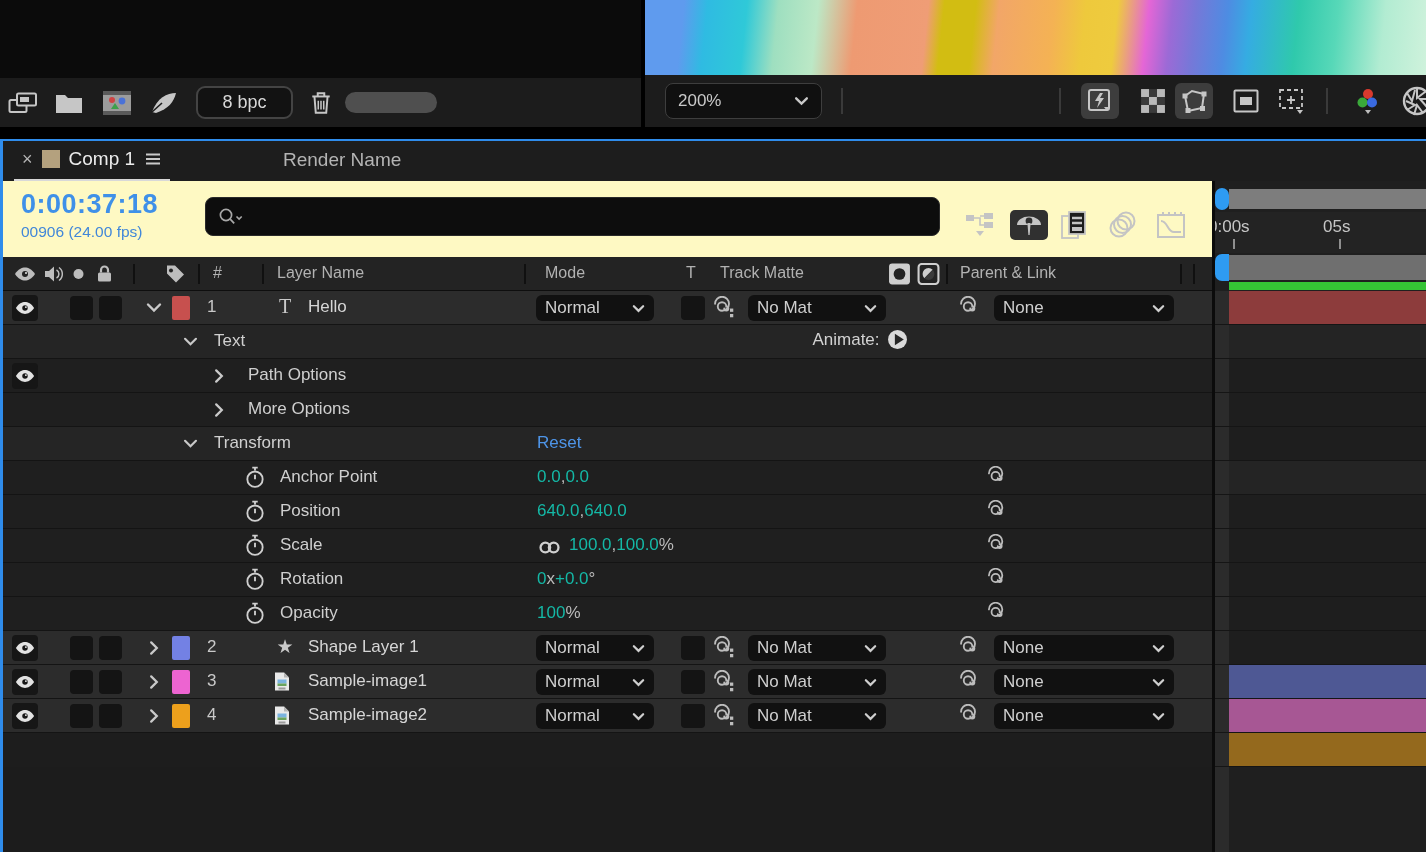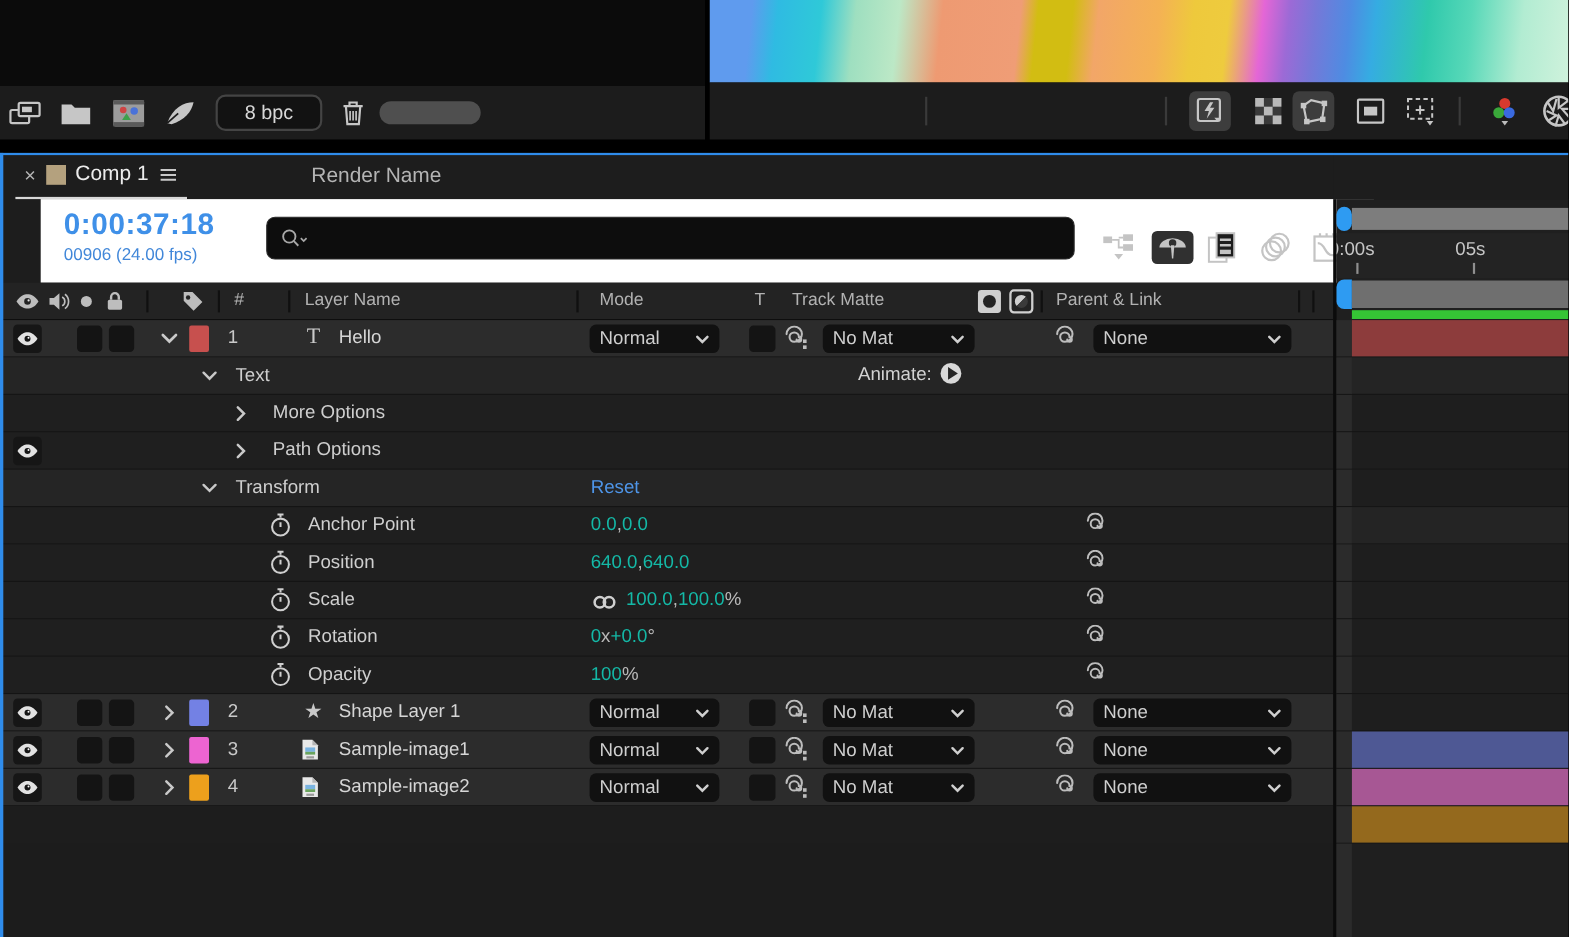--- a/index.html
+++ b/index.html
@@ -42,21 +42,21 @@
   .focus-left{left:0;top:139px;width:3px;height:713px;background:#2f8ceb;z-index:30;}
 
   .tabbar{left:0;top:0;width:1212px;height:42px;background:#1d1d1d;}
   .tab-active{position:absolute;left:14px;top:0;height:40px;display:flex;align-items:center;gap:9px;
     padding:0 8px;border-bottom:2px solid #d8d8d8;}
   .tab-close{font-size:18px;color:#b5b5b5;}
   .tab-swatch{width:18px;height:18px;background:#b4a17e;}
   .tab-label{font-size:19px;color:#ececec;}
   .tab-inactive{position:absolute;left:283px;top:10px;font-size:19px;color:#b4b4b4;}
 
-  .controls{left:0;top:42px;width:1212px;height:76px;background:#ffffff;margin-left:37px;}
+  .controls{left:0;top:42px;width:1212px;height:76px;background:#fef9c3;}
   .timecode{position:absolute;left:21px;top:8px;font-size:27px;font-weight:bold;color:#3f90e8;letter-spacing:0.5px;}
   .frameinfo{position:absolute;left:21px;top:42px;font-size:15.5px;color:#4187d9;text-align:right;}
   .search{position:absolute;left:205px;top:16px;width:735px;height:39px;background:#0d0d0d;
     border:1px solid #2a2a2a;border-radius:8px;box-sizing:border-box;display:flex;align-items:center;padding-left:11px;color:#9a9a9a;}
   .tbar-ic{position:absolute;top:58%;transform:translateY(-50%);color:#c4c4c4;}
   .tbar-ic.enabled{background:#303030;border-radius:5px;padding:3px 4px;}
 
   .colhdr{left:0;top:118px;width:1212px;height:34px;background:#232323;border-bottom:1px solid #0e0e0e;box-sizing:border-box;}
   .colhdr .lbl{position:absolute;top:7px;font-size:16px;color:#b2b2b2;}
   .hdr-ic{position:absolute;top:50%;transform:translateY(-50%);color:#bdbdbd;}
@@ -83,21 +83,21 @@
     justify-content:space-between;padding:0 9px;box-sizing:border-box;font-size:17px;color:#cfcfcf;}
   .dd-mode{left:536px;width:118px;}
   .dd-matte{left:748px;width:138px;}
   .dd-parent{left:994px;width:180px;}
   .tbox{position:absolute;left:681px;top:5px;width:24px;height:24px;background:#141414;border-radius:4px;}
   .pick{position:absolute;top:5px;color:#bdbdbd;}
   .pick-matte{left:712px;} .pick-parent{left:958px;} .pick-expr{left:986px;}
   .blue{color:#14b8a6;} .sep-gray{color:#b9b9b9;}
   .pval{position:absolute;left:537px;top:6px;font-size:17px;}
   .reset{position:absolute;left:537px;top:6px;font-size:17px;color:#4e95e8;}
-  .animate{position:absolute;left:780px;top:4px;width:160px;display:flex;justify-content:flex-start;
+  .animate{position:absolute;left:780px;top:4px;width:160px;display:flex;justify-content:center;
     align-items:center;gap:7px;font-size:17px;color:#d2d2d2;}
 
   
   .tl-divider{left:1212px;top:42px;width:3px;height:671px;background:#0b0b0b;}
   .tl-bg{left:1215px;top:42px;width:211px;height:671px;background:#1f1f1f;}
   .prezero{position:absolute;left:0;width:14px;background:#2b2b2b;}
   .nav-bar{left:1215px;top:49px;width:211px;height:22px;}
   .nav-handle{position:absolute;left:0;top:0;width:14px;height:22px;background:#2e9bf2;border-radius:7px;}
   .nav-track{position:absolute;left:14px;top:1px;width:197px;height:20px;background:#7d7d7d;}
   .ruler{left:1215px;top:73px;width:211px;height:41px;background:#232323;overflow:hidden;}
@@ -162,20 +162,26 @@
           <path d="M4 5l1.2 15h9.6L16 5" stroke="currentColor" stroke-width="1.8" fill="none"></path>
           <path d="M7.5 9v8M10 9v8M12.5 9v8" stroke="currentColor" stroke-width="1.4"></path>
         </svg>
     </span>
     <div class="abs gray-pill"></div>
   </div>
 
   <div class="abs viewer-img"></div>
 
   <div class="abs rt-toolbar">
+    <div class="dd-box" style="left:20px;top:8px;width:157px;">
+      <span>200%</span>
+      <svg width="15" height="10" viewBox="0 0 14 9">
+          <path d="M2 2l5 5 5-5" stroke="currentColor" stroke-width="2.2" fill="none" stroke-linecap="round"></path>
+        </svg>
+    </div>
     <div class="vsep" style="left:196px"></div>
     <div class="vsep" style="left:414px"></div>
     <div class="ic-btn active" style="left:436px">
       <svg width="26" height="26" viewBox="0 0 26 26">
           <rect x="2" y="2" width="20" height="20" rx="2" fill="none" stroke="currentColor" stroke-width="2"></rect>
           <path d="M13 5l-5 8h4l-2 7 7-10h-4l3-5z" fill="currentColor"></path>
           <path d="M17 19l3 4 3-4z" fill="currentColor"></path>
         </svg>
     </div>
     <div class="ic-btn" style="left:489px">
@@ -418,42 +424,42 @@
           <span>Animate:</span>
           <svg width="21" height="21" viewBox="0 0 20 20">
               <circle cx="10" cy="10" r="9" fill="#d9d9d9"></circle>
               <path d="M7.5 4.5v11l8.5-5.5z" fill="#252525"></path>
             </svg>
         </div>
       </div>
 
 
       <div class="row prop">
-        <span class="chev" style="left:214px">
-            <svg width="10" height="15" viewBox="0 0 10 16">
-              <path d="M2 2l6 6-6 6" stroke="currentColor" stroke-width="2.4" fill="none" stroke-linecap="round"></path>
-            </svg>
-          </span>
-        <span class="pname" style="left:248px">More Options</span>
-      </div>
-
-      <div class="row prop">
         <span class="eye-btn">
             <svg width="20" height="14" viewBox="0 0 22 15">
               <path d="M1 7.5C4.2 2.6 7.8 1 11 1s6.8 1.6 10 6.5C17.8 12.4 14.2 14 11 14S4.2 12.4 1 7.5z" fill="#e2e2e2"></path>
               <circle cx="11" cy="7.5" r="3" fill="#161616"></circle>
               <circle cx="12" cy="6.5" r="1" fill="#fff"></circle>
             </svg>
           </span>
         <span class="chev" style="left:214px">
             <svg width="10" height="15" viewBox="0 0 10 16">
               <path d="M2 2l6 6-6 6" stroke="currentColor" stroke-width="2.4" fill="none" stroke-linecap="round"></path>
             </svg>
           </span>
         <span class="pname" style="left:248px">Path Options</span>
+      </div>
+
+      <div class="row prop">
+        <span class="chev" style="left:214px">
+            <svg width="10" height="15" viewBox="0 0 10 16">
+              <path d="M2 2l6 6-6 6" stroke="currentColor" stroke-width="2.4" fill="none" stroke-linecap="round"></path>
+            </svg>
+          </span>
+        <span class="pname" style="left:248px">More Options</span>
       </div>
 
       <div class="row group">
         <span class="chev" style="left:183px">
             <svg width="15" height="10" viewBox="0 0 16 11">
               <path d="M2 2l6 6 6-6" stroke="currentColor" stroke-width="2.4" fill="none" stroke-linecap="round"></path>
             </svg>
           </span>
         <span class="pname" style="left:214px">Transform</span>
         <span class="reset">Reset</span>

